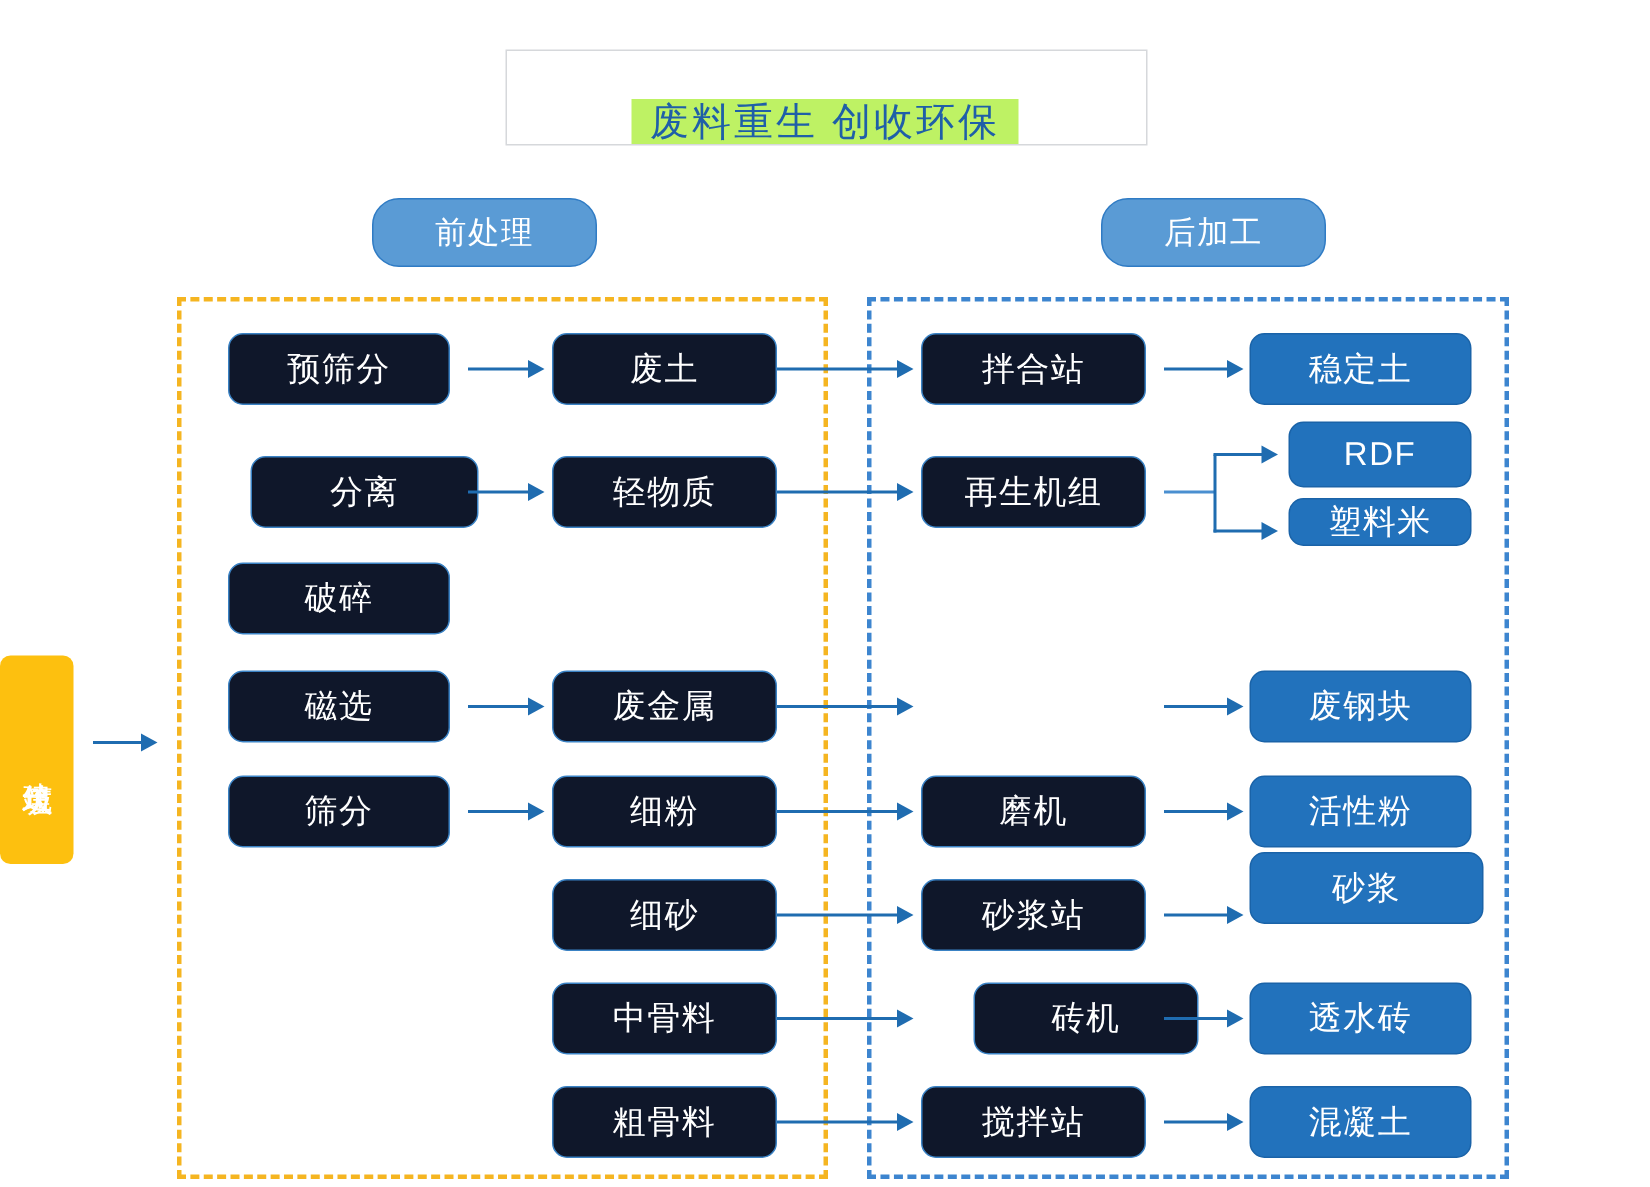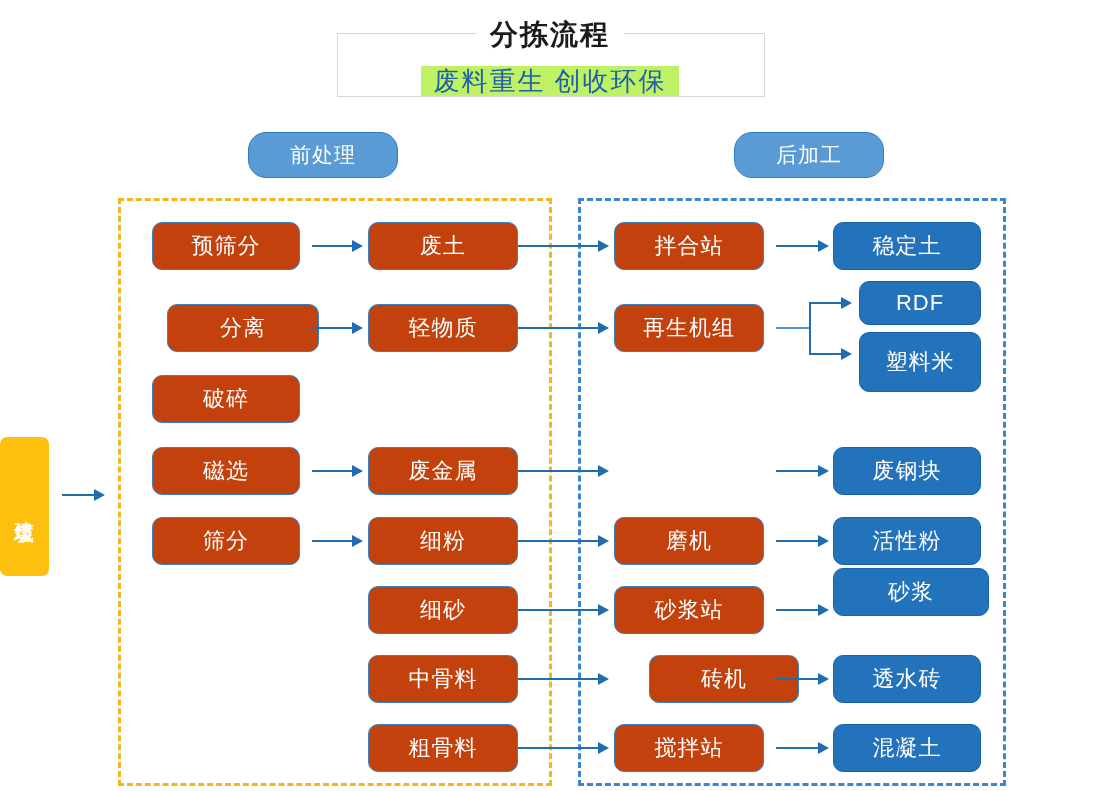--- a/index.html
+++ b/index.html
@@ -74,43 +74,40 @@
     writing-mode:vertical-rl;text-orientation:upright;
     padding:6px 0;box-sizing:border-box;
   }
 
   
   .node{
     position:absolute;box-sizing:border-box;border-radius:10px;
     display:flex;align-items:center;justify-content:center;
     color:#ffffff;font-size:22px;letter-spacing:1px;text-align:center;
   }
-  .node.light{background:#c2410c;border:1px solid #3a82c4;}
+  .node.light{background:#0f172a;border:1px solid #3a82c4;}
   .node.dark{background:#2272bc;border:1px solid #1a63a8;}
 
   
   .ln{position:absolute;background:#1f6cb0;}
   .ln.h{height:2px;}
   .ln.v{width:2px;}
   .arrow{
     position:absolute;width:0;height:0;
     border-top:6px solid transparent;border-bottom:6px solid transparent;
     border-left:11px solid #1f6cb0;
   }
   .ln.thin{background:#4a8fd0;}
 </style>
 </head>
 <body>
 
 <div id="stage">
 
   <div class="title-frame"></div>
-  <div class="title-main">
-    <span class="tw">分拣流程</span>
-  </div>
   <div class="title-sub">
     <span class="tw">废料重生 创收环保</span>
   </div>
 
   <div class="watermark">
     <svg class="wm-logo" viewBox="0 0 104 82">
       <path d="M18 14 L62 14 L74 26 L74 70 L56 70 L56 30 L30 30 L30 70 L12 70 L12 26 Z" fill="none" stroke="#ffffff" stroke-width="7"></path>
       <path d="M34 40 L48 40 L48 58 L34 58 Z" fill="none" stroke="#ffffff" stroke-width="6"></path>
     </svg>
     <div class="wm-text">九龙机械</div>
@@ -189,21 +186,21 @@
   <div class="node light" style="left:614px;top:724px;width:150px;height:48px;">
     <span>搅拌站</span>
     </div>
 
   <div class="node dark" style="left:833px;top:222px;width:148px;height:48px;">
     <span>稳定土</span>
     </div>
   <div class="node dark" style="left:859px;top:281px;width:122px;height:44px;">
     <span>RDF</span>
     </div>
-  <div class="node dark" style="left:859px;top:332px;width:122px;height:60px;">
+  <div class="node dark" style="left:859px;top:332px;width:122px;height:32px;">
     <span>塑料米</span>
     </div>
   <div class="node dark" style="left:833px;top:447px;width:148px;height:48px;">
     <span>废钢块</span>
     </div>
   <div class="node dark" style="left:833px;top:517px;width:148px;height:48px;">
     <span>活性粉</span>
     </div>
   <div class="node dark" style="left:833px;top:568px;width:156px;height:48px;">
     <span>砂浆</span>

